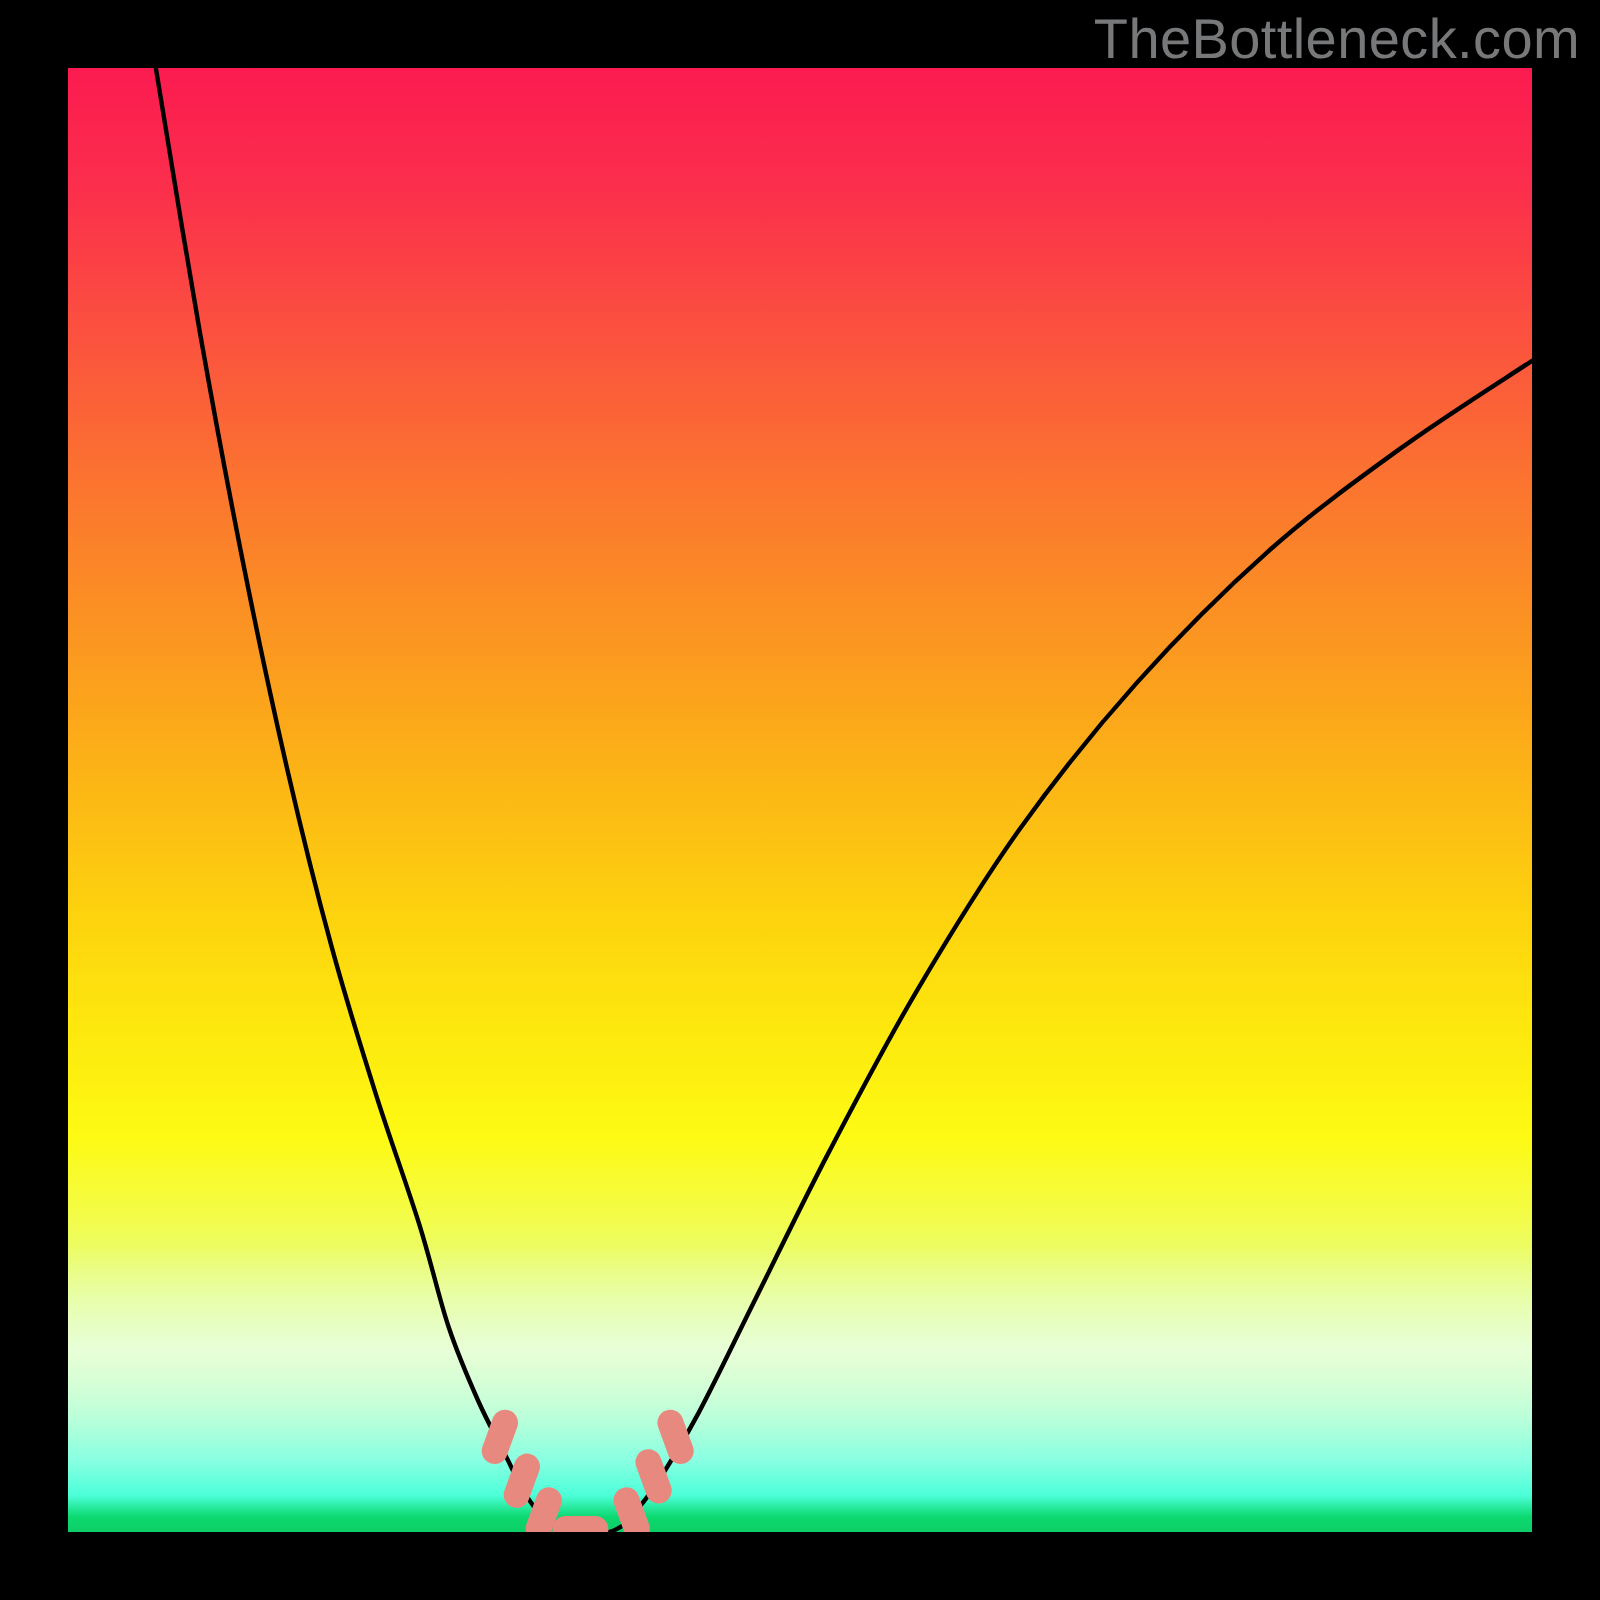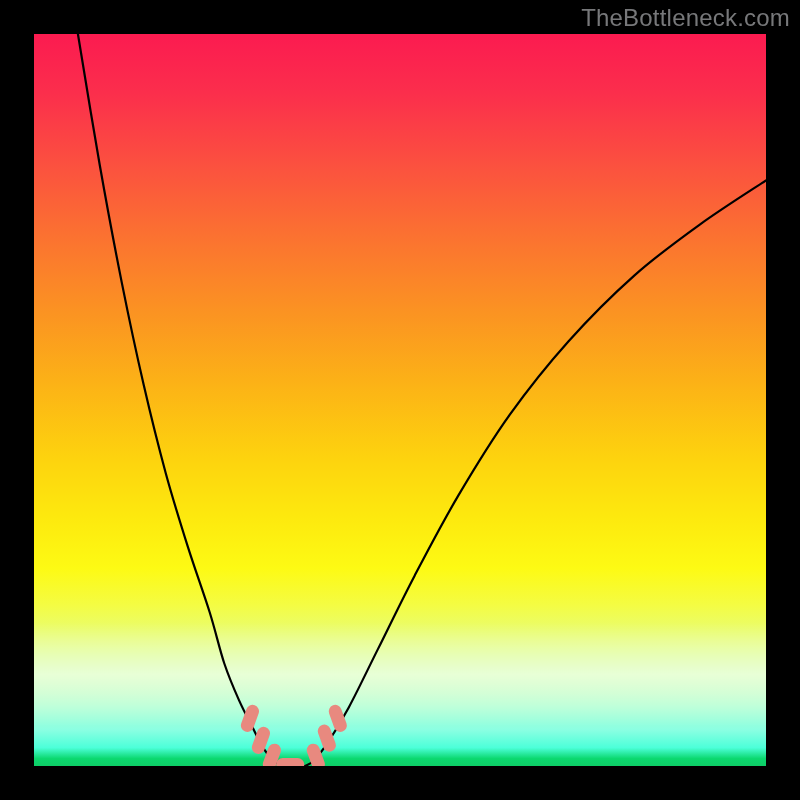--- a/index.html
+++ b/index.html
@@ -14,21 +14,21 @@
   .outer {
     position: relative;
     width: 800px;
     height: 800px;
     background: #000;
   }
   .watermark {
     position: absolute;
     top: 4px;
     right: 10px;
-    font-size: 24px;
+    font-size: 28px;
     font-weight: 400;
     color: #77787a;
     letter-spacing: 0.2px;
     z-index: 20;
     user-select: none;
   }
   .plot-area {
     position: absolute;
     left: 34px;
     top: 34px;

